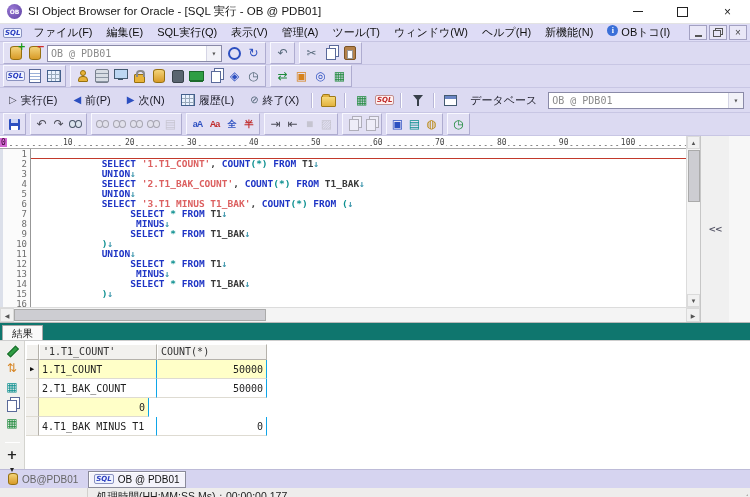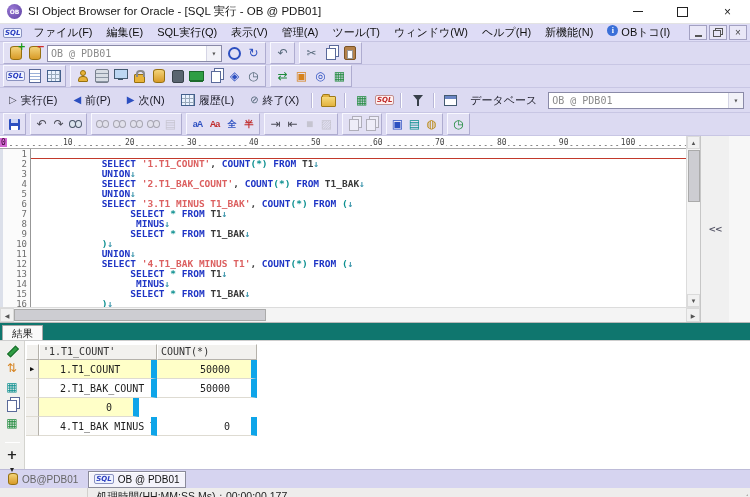--- a/index.html
+++ b/index.html
@@ -121,23 +121,23 @@
   .rtools{width:25px;flex:none;background:#f0f0ee;border-right:1px solid #d4d4cf;display:flex;flex-direction:column;align-items:center;padding-top:3px;gap:5px;box-sizing:border-box}
   .rtool{width:19px;height:17px;display:flex;align-items:center;justify-content:center}
   .rtdiv{width:15px;height:1px;background:#c9c9c2;border-bottom:1px solid #fff;margin-top:2px}
   .plus{font:bold 13px "DejaVu Sans",sans-serif;color:#222;line-height:1}
   .caret{font-size:8px;color:#222;line-height:1}
   .grid{padding:3px 0 0 1px;font:10px "DejaVu Sans Mono",monospace;color:#1d1d1d}
   .ghrow{display:flex;height:16px}
   .gh{background:#f2f1ee;border:1px solid;border-color:#fff #b5b2ab #b5b2ab #fff;box-sizing:border-box;padding:1px 3px;color:#333;overflow:hidden;white-space:nowrap}
   .gsel{width:13px;flex:none;padding:0}
   .gc1{width:118px;flex:none}
-  .gc2{width:100px;flex:none}
+  .gc2{width:110px;flex:none}
   .grow{display:flex;height:19px;align-items:stretch}
-  .grow .gcell{border-right:6px solid #0ea5e9;border-bottom:1px solid #dedbd2;box-sizing:border-box;display:flex;align-items:center;padding:0 21px;overflow:hidden;white-space:nowrap}
+  .grow .gcell{border-right:1px solid #0ea5e9;border-bottom:1px solid #dedbd2;box-sizing:border-box;display:flex;align-items:center;padding:0 3px;overflow:hidden;white-space:nowrap}
   .grow .rs{width:13px;flex:none;background:#f2f1ee;border-right:1px solid #b5b2ab;justify-content:center;font-size:7px;color:#111;padding:0}
   .grow.hl .gcell:not(.rs){background:#ffffc8}
   .grow .gc2c{justify-content:flex-end}
   
   .taskbar{height:18px;background:#d6d4f0;border-top:1px solid #bdbbd8;display:flex;align-items:center;padding:0 3px;gap:5px}
   .task-tab{display:flex;align-items:center;gap:4px;height:15px;padding:0 5px;font-size:10px;color:#666}
   .task-tab.active{background:#f4f3fb;border:1px solid #8a8a9a;box-shadow:inset 1px 1px 0 #fff;color:#111}
   .statusbar{height:18px;background:#eeedec;display:flex;align-items:center;font-size:10.5px;color:#222;position:relative}
   .sb-p1{width:88px;height:100%;border-right:1px solid #d2d0cc;box-sizing:border-box}
   .sb-p2{padding:0 9px;white-space:nowrap}
@@ -622,23 +622,20 @@
           </div>
 
           <div class="cl">
             <span class="lc"><span class="o">)</span><span class="a">↓</span></span>
           </div>
 
           <div class="cl">
             <span class="lc"><span class="k">UNION</span><span class="a">↓</span></span>
           </div>
 
-          <div class="cl">
-            <span class="lc"><span class="k">SELECT</span><span class="p"> </span><span class="s">'4.T1_BAK MINUS T1'</span><span class="p">, </span><span class="k">COUNT</span><span class="o">(*)</span><span class="p"> </span><span class="k">FROM</span><span class="p"> </span><span class="o">(</span><span class="a">↓</span></span>
-          </div>
 
           <div class="cl">
             <span class="lc"><span class="p">     </span><span class="k">SELECT</span><span class="p"> </span><span class="o">*</span><span class="p"> </span><span class="k">FROM</span><span class="p"> T1</span><span class="a">↓</span></span>
           </div>
 
           <div class="cl">
             <span class="lc"><span class="p">      </span><span class="k">MINUS</span><span class="a">↓</span></span>
           </div>
 
           <div class="cl">

